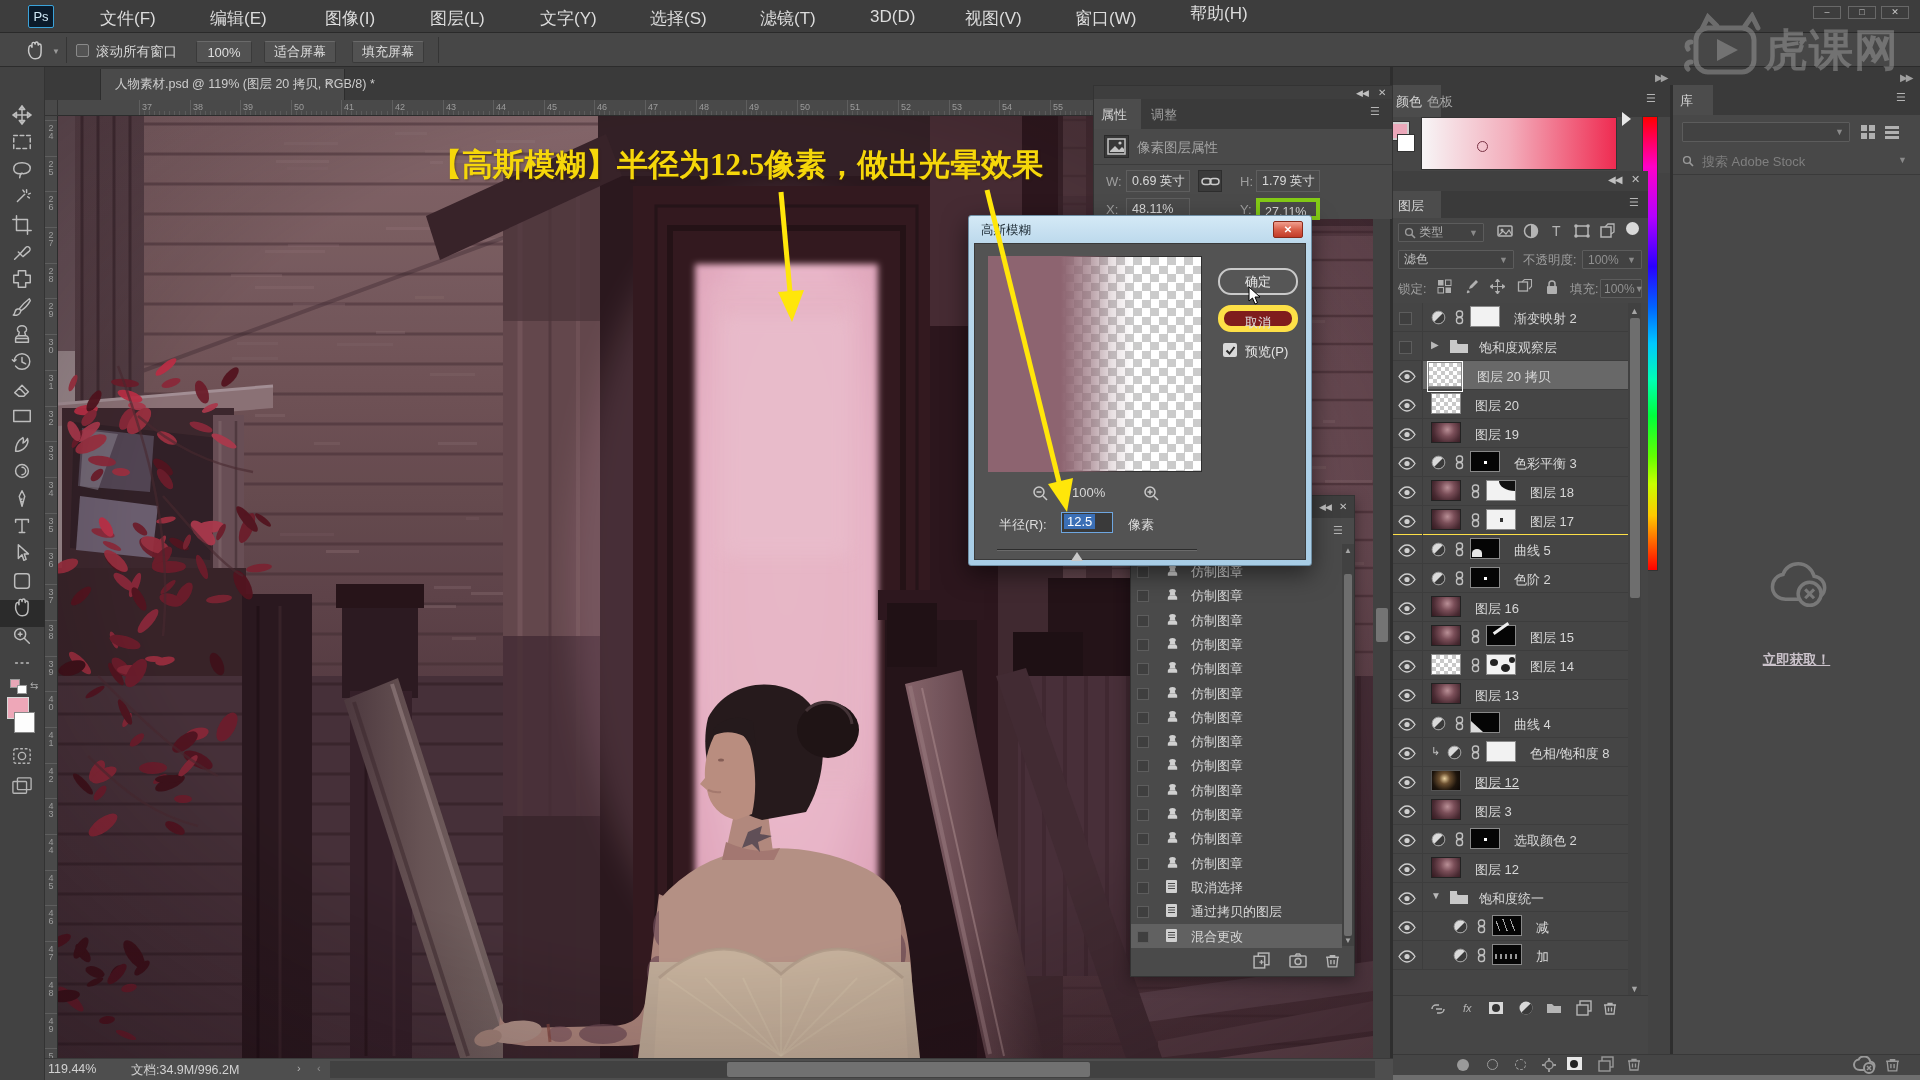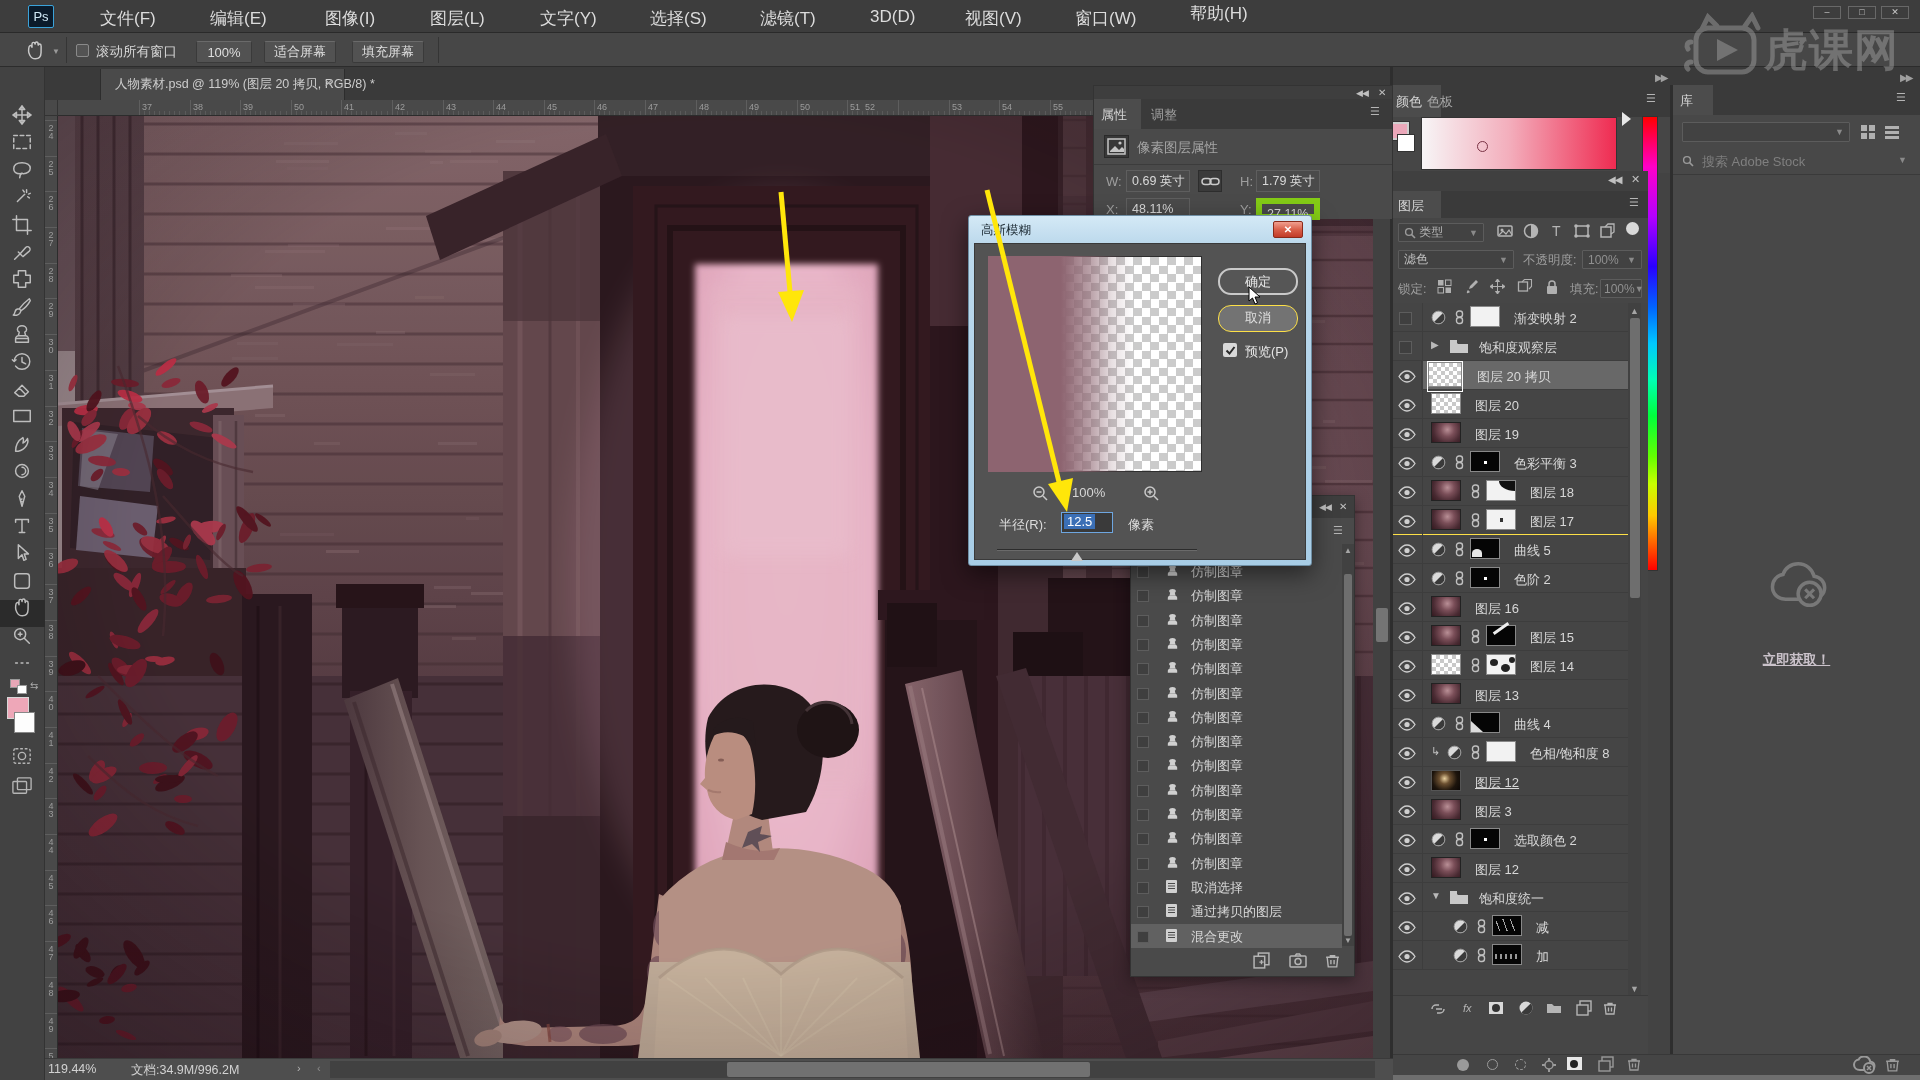--- a/index.html
+++ b/index.html
@@ -289,21 +289,21 @@
 <div class="abs" style="left:789px;top:0;width:1px;height:16px;background:#5e5e5e"></div>
 <div class="abs" style="left:794px;top:11px;width:1px;height:5px;background:#5a5a5a"></div>
 <div class="abs" style="left:799px;top:11px;width:1px;height:5px;background:#5a5a5a"></div>
 <div class="abs" style="left:804px;top:11px;width:1px;height:5px;background:#5a5a5a"></div>
 <div class="abs" style="left:809px;top:11px;width:1px;height:5px;background:#5a5a5a"></div>
 <div class="abs" style="left:814px;top:11px;width:1px;height:5px;background:#5a5a5a"></div>
 <div class="abs" style="left:819px;top:11px;width:1px;height:5px;background:#5a5a5a"></div>
 <div class="abs" style="left:824px;top:11px;width:1px;height:5px;background:#5a5a5a"></div>
 <div class="abs" style="left:829px;top:11px;width:1px;height:5px;background:#5a5a5a"></div>
 <div class="abs" style="left:835px;top:11px;width:1px;height:5px;background:#5a5a5a"></div>
-<div class="abs" style="left:807px;top:2px;color:#9c9c9c;font-size:9px">52</div>
+<div class="abs" style="left:843px;top:2px;color:#9c9c9c;font-size:9px">52</div>
 <div class="abs" style="left:840px;top:0;width:1px;height:16px;background:#5e5e5e"></div>
 <div class="abs" style="left:845px;top:11px;width:1px;height:5px;background:#5a5a5a"></div>
 <div class="abs" style="left:850px;top:11px;width:1px;height:5px;background:#5a5a5a"></div>
 <div class="abs" style="left:855px;top:11px;width:1px;height:5px;background:#5a5a5a"></div>
 <div class="abs" style="left:860px;top:11px;width:1px;height:5px;background:#5a5a5a"></div>
 <div class="abs" style="left:865px;top:11px;width:1px;height:5px;background:#5a5a5a"></div>
 <div class="abs" style="left:870px;top:11px;width:1px;height:5px;background:#5a5a5a"></div>
 <div class="abs" style="left:875px;top:11px;width:1px;height:5px;background:#5a5a5a"></div>
 <div class="abs" style="left:880px;top:11px;width:1px;height:5px;background:#5a5a5a"></div>
 <div class="abs" style="left:886px;top:11px;width:1px;height:5px;background:#5a5a5a"></div>
@@ -1519,21 +1519,21 @@
 <div class="abs" style="left:104px;top:84px;width:24px;height:22px;background:#3a3a3a;border:1px solid #2d2d2d"></div>
 <svg class="abs" style="left:107px;top:90px" width="19" height="11" viewBox="0 0 19 11">
         <rect x="1" y="2.5" width="9" height="6" rx="3" fill="none" stroke="#c9c9c9" stroke-width="1.5"></rect>
         <rect x="9" y="2.5" width="9" height="6" rx="3" fill="none" stroke="#c9c9c9" stroke-width="1.5"></rect>
       </svg>
 <div class="abs gray" style="left:146px;top:88px;font-size:13px">H:</div>
 <div class="abs" style="left:162px;top:84px;width:64px;height:22px;border:1px solid #5e5e5e;color:#d9d9d9;font-size:12.5px;line-height:20px;padding-left:5px">1.79 英寸</div>
 <div class="abs gray" style="left:12px;top:116px;font-size:13px">X:</div>
 <div class="abs" style="left:32px;top:112px;width:64px;height:22px;border:1px solid #5e5e5e;color:#d9d9d9;font-size:12.5px;line-height:20px;padding-left:5px">48.11%</div>
 <div class="abs gray" style="left:146px;top:116px;font-size:13px">Y:</div>
-<div class="abs" style="left:162px;top:112px;width:64px;height:22px;border:6px solid #84cc16;color:#d9d9d9;font-size:12.5px;line-height:20px;padding-left:5px">27.11%</div>
+<div class="abs" style="left:162px;top:112px;width:64px;height:22px;border:4px solid #84cc16;color:#d9d9d9;font-size:12.5px;line-height:20px;padding-left:5px">27.11%</div>
 </div>
 <div class="abs" style="left:968px;top:215px;width:344px;height:351px;background:linear-gradient(180deg,#d4e9f6 0%,#bcd9ec 8%,#a8cde6 100%);border:1px solid #6f8fa5;border-radius:3px;box-shadow:0 8px 24px rgba(0,0,0,.5)">
 <div class="abs" style="left:12px;top:6px;color:#1c2a33;font-size:12.5px">高斯模糊</div>
 <div class="abs" style="left:304px;top:5px;width:30px;height:17px;background:linear-gradient(180deg,#f0a090 0%,#d9604a 50%,#c13b28 100%);border:1px solid #8a2a1a;border-radius:2px;color:#fff;font-size:10px;text-align:center;line-height:15px;font-weight:bold">✕</div>
 <div class="abs" style="left:5px;top:27px;width:332px;height:317px;background:#535353;border:1px solid #3a3a3a">
 <div class="abs" style="left:13px;top:12px;width:214px;height:216px;border:1px solid #2e2e2e;background:repeating-conic-gradient(#cbcbcb 0% 25%,#fff 0% 50%) 0 0/ 17px 17px"></div>
 <div class="abs" style="left:13px;top:12px;width:214px;height:216px;background:linear-gradient(90deg,#8d6470 0%,#8d6470 34%,rgba(141,100,112,0.6) 48%,rgba(141,100,112,0.2) 58%,rgba(141,100,112,0) 68%)"></div>
 <svg class="abs" style="left:57px;top:241px" width="16" height="16" viewBox="0 0 16 16">
           <circle cx="7" cy="7" r="5" fill="none" stroke="#c9c9c9" stroke-width="1.5"></circle>
           <path d="M11 11 L15 15 M4.5 7 L9.5 7" stroke="#c9c9c9" stroke-width="1.5"></path>
@@ -1544,31 +1544,32 @@
           <path d="M11 11 L15 15 M4.5 7 L9.5 7 M7 4.5 L7 9.5" stroke="#c9c9c9" stroke-width="1.5"></path>
         </svg>
 <div class="abs" style="left:24px;top:272px;color:#dcdcdc;font-size:13px">半径(R):</div>
 <div class="abs" style="left:86px;top:268px;width:52px;height:21px;background:#3a3a3a;border:1px solid #6ea6e0">
           <span style="position:absolute;left:2px;top:1px;background:#3b6fb5;color:#fff;font-size:13px;padding:0 3px">12.5</span>
         </div>
 <div class="abs" style="left:153px;top:272px;color:#dcdcdc;font-size:13px">像素</div>
 <div class="abs" style="left:22px;top:305px;width:200px;height:2px;background:#2c2c2c;border-bottom:1px solid #6a6a6a"></div>
 <div class="abs" style="left:96px;top:308px;width:0;height:0;border-left:6px solid transparent;border-right:6px solid transparent;border-bottom:9px solid #c9c9c9"></div>
 <div class="abs" style="left:243px;top:24px;width:80px;height:27px;border:2px solid #c9c9c9;border-radius:13px;background:#565656;color:#e8e8e8;font-size:13px;text-align:center;line-height:23px">确定</div>
-<div class="abs" style="left:243px;top:61px;width:80px;height:27px;border:1px solid #fde047;border-radius:13px;background:#737373;color:#e0e0e0;font-size:13px;text-align:center;line-height:23px">取消</div>
+<div class="abs" style="left:243px;top:61px;width:80px;height:27px;border:6px solid #fde047;border-radius:13px;background:#7f1d1d;color:#e0e0e0;font-size:13px;text-align:center;line-height:23px">取消</div>
 <div class="abs" style="left:248px;top:99px;width:14px;height:14px;background:#d9d9d9;border-radius:2px"></div>
 <svg class="abs" style="left:249px;top:100px" width="13" height="13" viewBox="0 0 13 13">
           <path d="M2.5 6.5 L5.5 9.5 L10.5 3" stroke="#2a2a2a" stroke-width="2" fill="none"></path>
         </svg>
 <div class="abs" style="left:270px;top:99px;color:#e4e4e4;font-size:13px">预览(P)</div>
 <svg class="abs" style="left:272px;top:42px" width="16" height="20" viewBox="0 0 16 20">
           <path d="M2 1 L2 15 L5.5 12 L8 18 L10.5 17 L8 11 L13 11 Z" fill="#fff" stroke="#000" stroke-width="1"></path>
         </svg>
 </div>
     </div>
+<div class="abs" style="left:431px;top:144px;color:#f6d70a;font-size:31px;font-family:'Liberation Serif',serif;font-weight:bold;white-space:nowrap;text-shadow:1px 1px 2px rgba(60,40,0,.5)">【高斯模糊】半径为12.5像素，做出光晕效果</div>
 <svg class="abs" style="left:0;top:0;pointer-events:none" width="1920" height="1080" viewBox="0 0 1920 1080">
 <line x1="781" y1="192" x2="790" y2="292" stroke="#ffe60a" stroke-width="5"></line>
 <polygon points="792,322 778,292 804,290" fill="#ffe60a"></polygon>
 <line x1="987" y1="190" x2="1059" y2="482" stroke="#ffe60a" stroke-width="5"></line>
 <polygon points="1067,512 1048,484 1073,478" fill="#ffe60a"></polygon>
 </svg>
 <svg class="abs" style="left:1682px;top:12px;opacity:.48" width="235" height="66" viewBox="0 0 235 66">
 <g fill="none" stroke="#a2a2a2" stroke-width="5" stroke-linecap="round">
 <rect x="14" y="16" width="58" height="44" rx="12"></rect>
 <path d="M20 17 L26 5 L35 14"></path>

